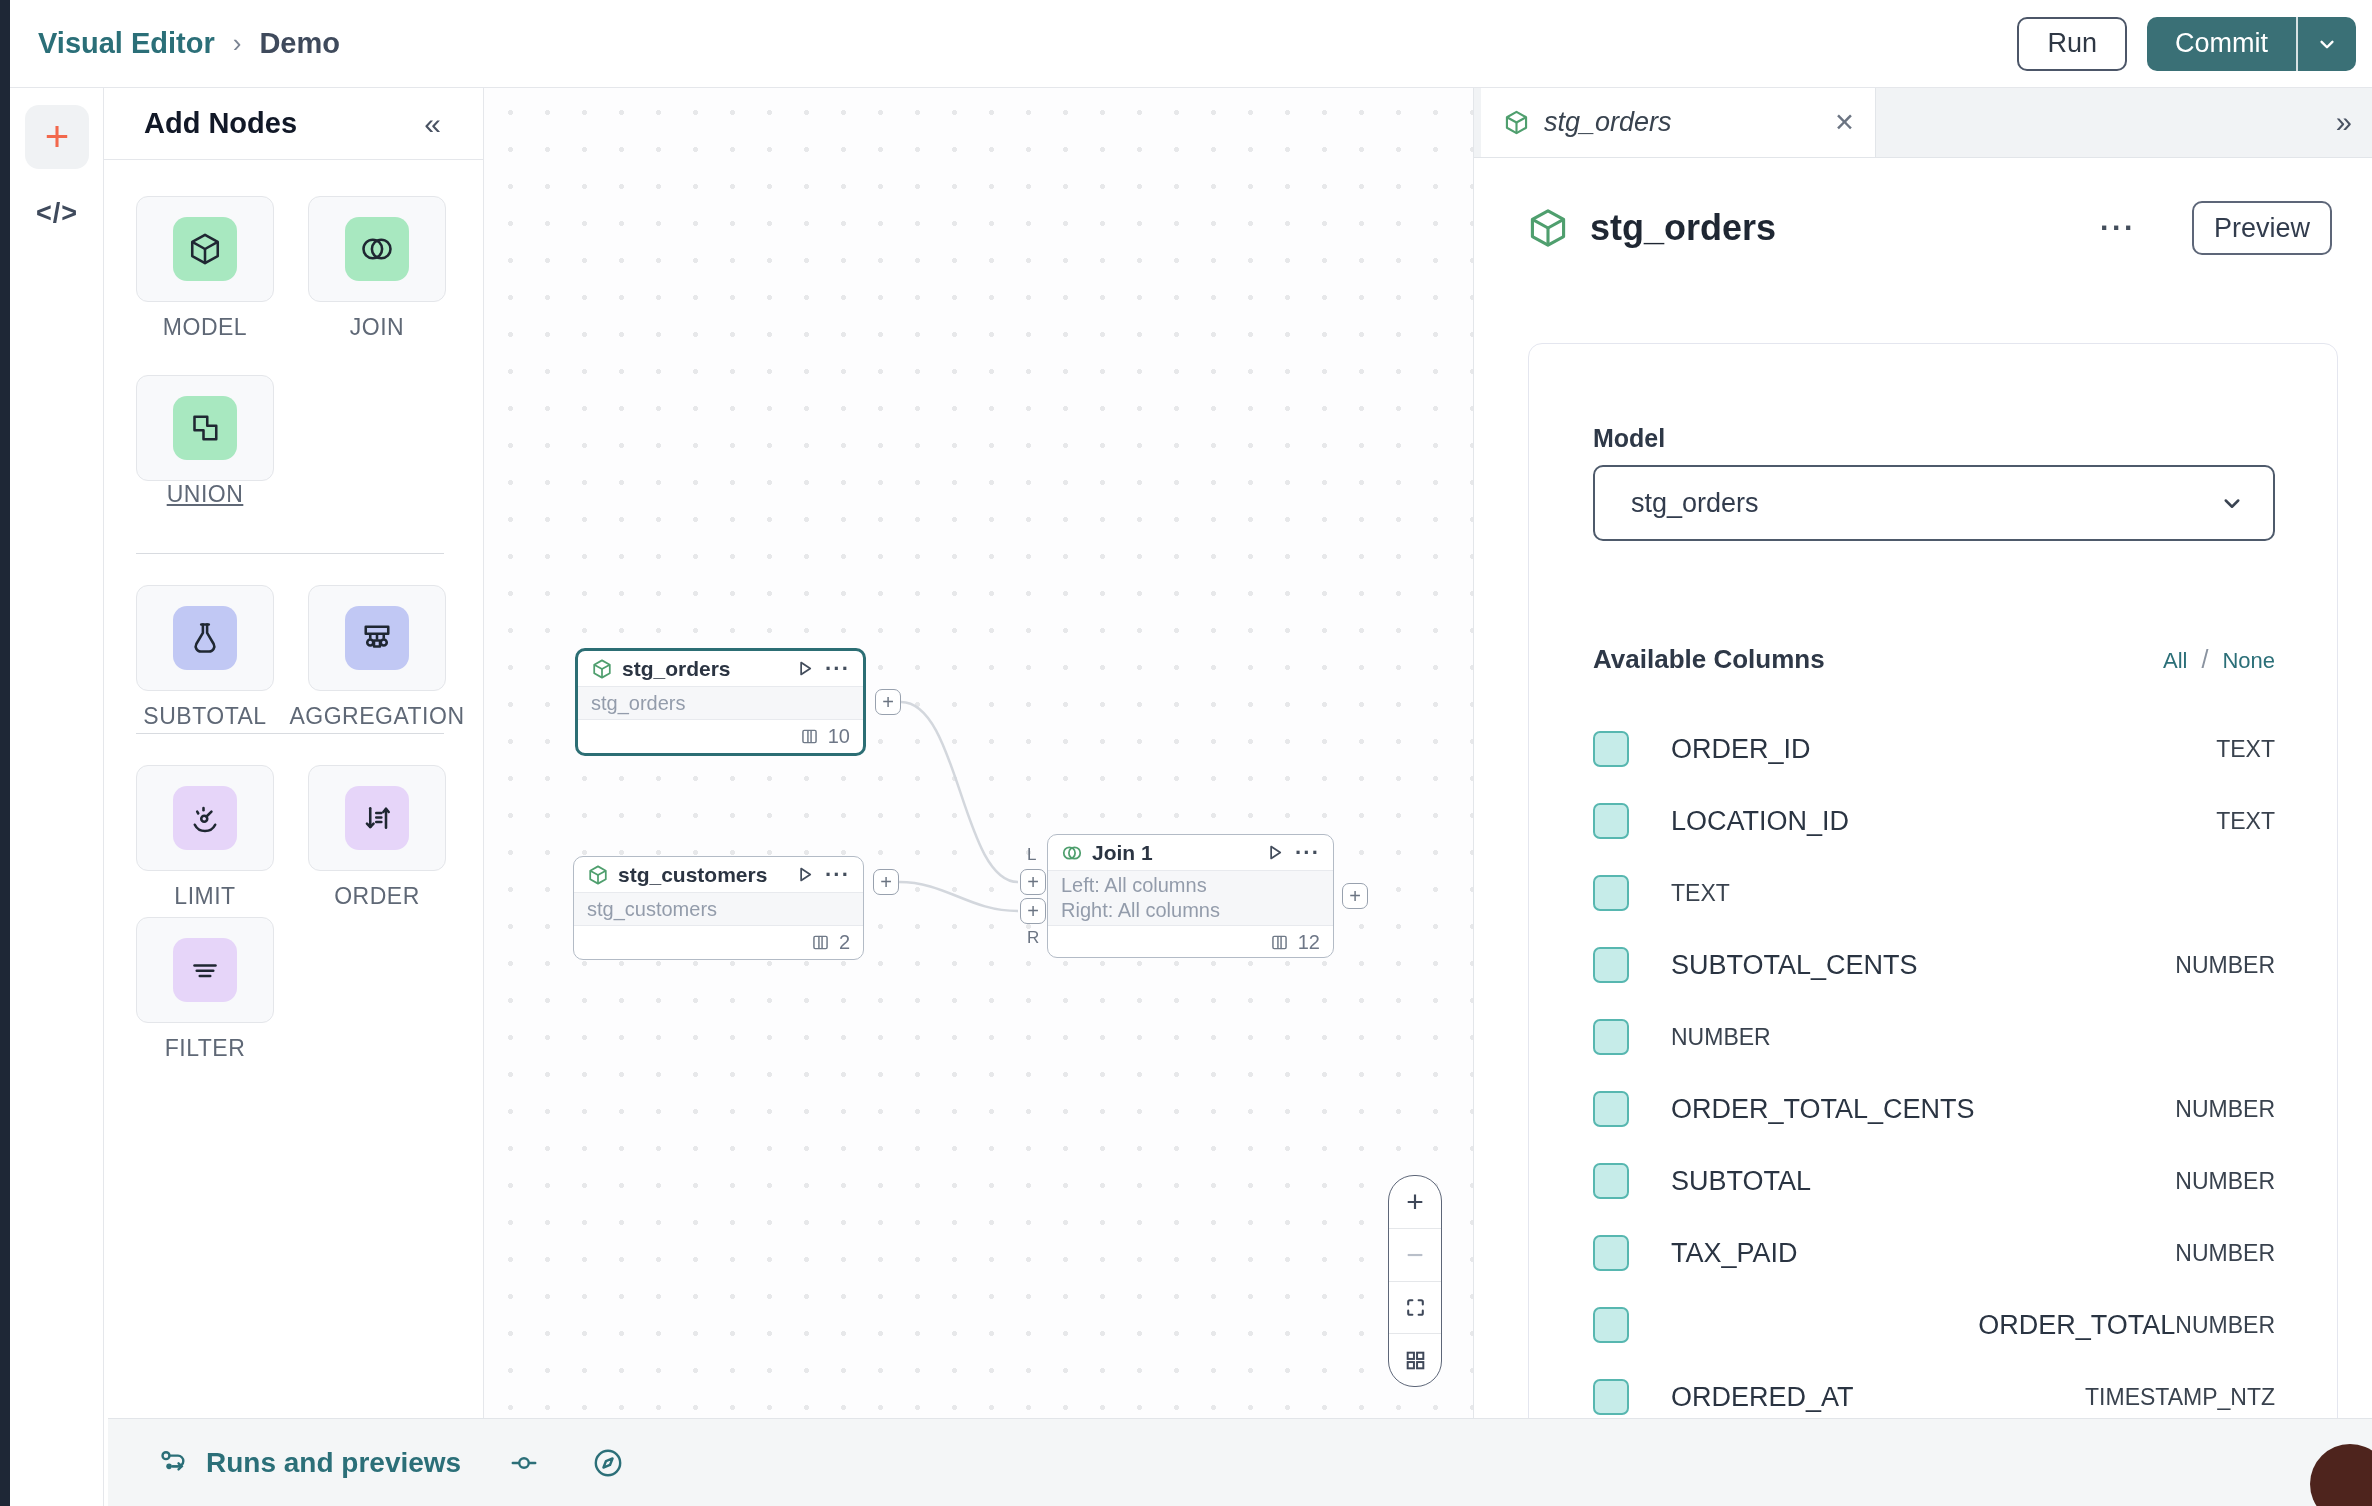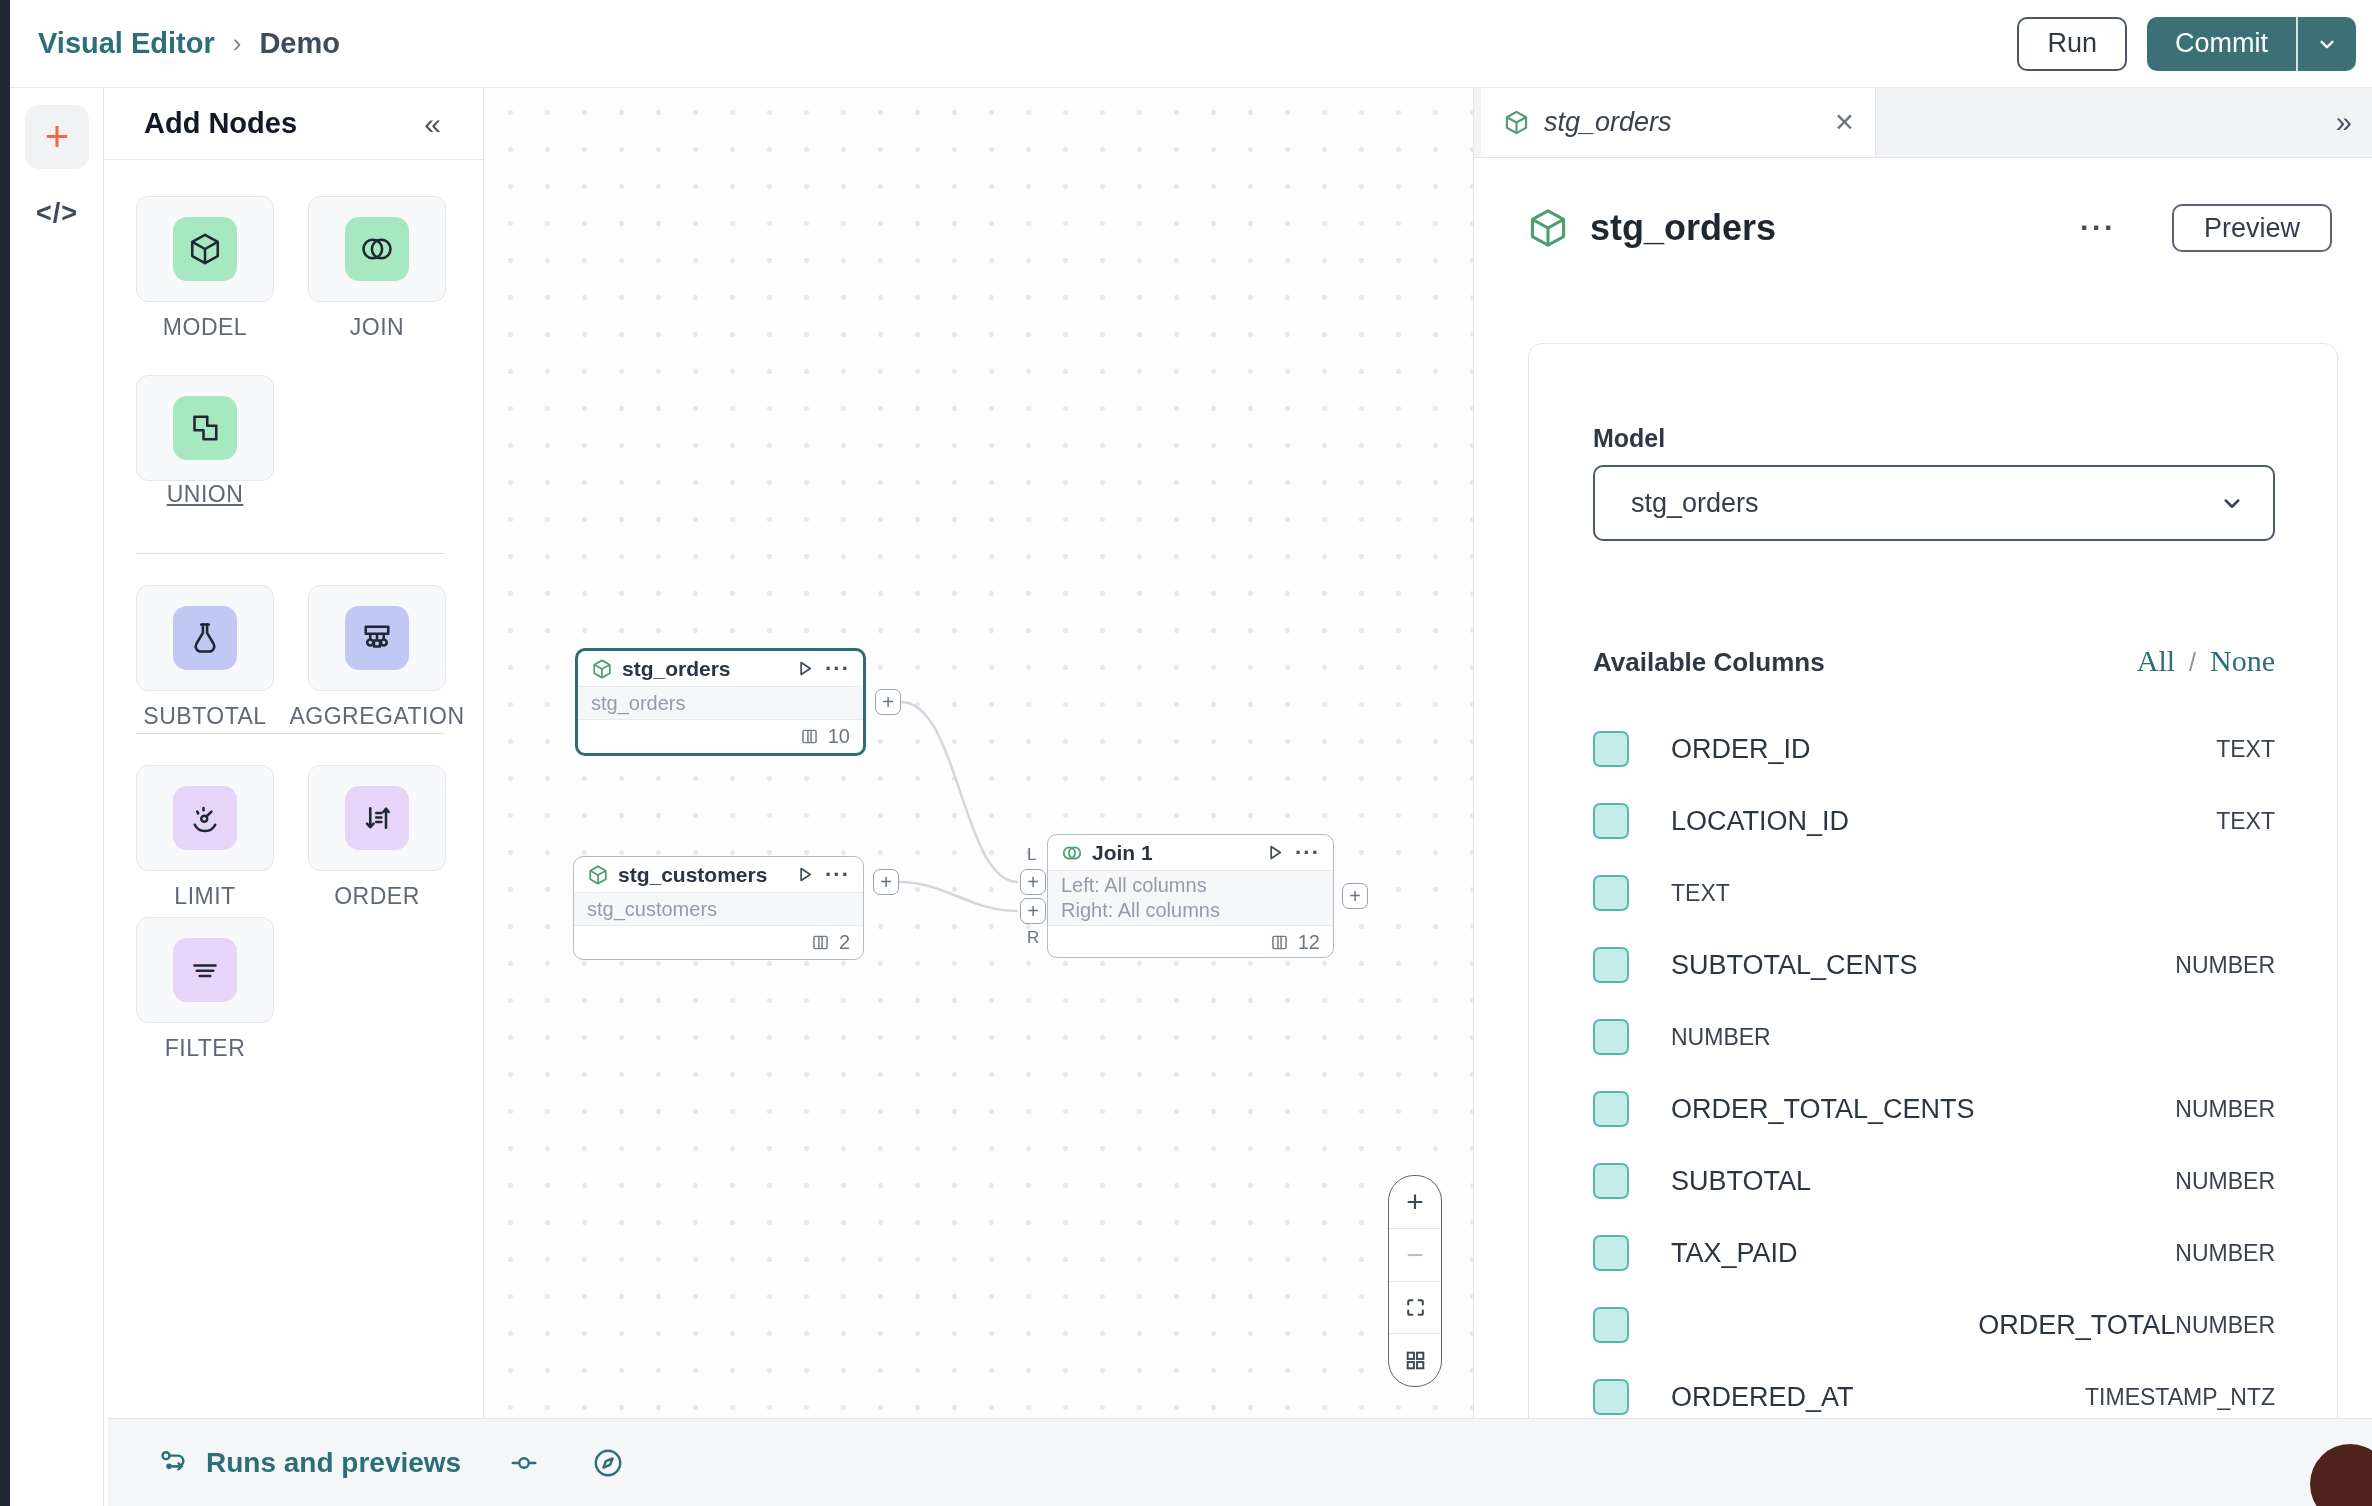--- a/index.html
+++ b/index.html
@@ -60,28 +60,28 @@
 
   
   .tabbar { left:0; top:0; width:100%; height:70px; background:#f1f3f5; border-bottom:1px solid #e2e5e9; }
   .tab-active { position:absolute; left:7px; top:0; width:395px; height:69px; background:#fff; border-right:1px solid #e2e5e9; display:flex; align-items:center; padding:0 20px 0 22px; gap:14px; }
   .tab-label { font-size:27px; font-style:italic; color:#39434f; flex:1; }
   .tab-close { color:#6b7482; font-size:25px; }
   .panel-expand { position:absolute; right:22px; top:0; height:69px; display:flex; align-items:center; color:#4a5363; font-size:29px; letter-spacing:-2px; }
   .panel-head { left:0; top:102px; width:100%; height:76px; display:flex; align-items:center; padding:0 40px 0 52px; gap:20px; }
   .panel-title { font-size:36px; font-weight:700; color:#1f2733; flex:1; }
   .panel-menu { color:#444e5c; font-size:30px; font-weight:700; letter-spacing:2px; margin-right:36px; }
-  .preview-btn { height:48px; padding:0 30px; background:#fff; border:2px solid #5d6678; border-radius:10px; font-size:27px; color:#323c4d; display:flex; align-items:center; }
+  .preview-btn { height:54px; padding:0 20px; background:#fff; border:2px solid #5d6678; border-radius:10px; font-size:27px; color:#323c4d; display:flex; align-items:center; }
   .panel-card { left:54px; top:255px; width:810px; height:1110px; border:1.5px solid #e4e6ef; border-radius:14px; background:#fff; }
   .model-label { left:64px; top:80px; font-size:25px; font-weight:700; color:#2e3847; }
   .model-select { left:64px; top:121px; width:682px; height:76px; border:2px solid #4e5a6b; border-radius:10px; display:flex; align-items:center; padding:0 26px 0 36px; }
   .model-value { font-size:27px; color:#323c4d; flex:1; }
   .avail-row { left:64px; top:300px; width:682px; display:flex; align-items:baseline; }
   .avail-title { font-size:26px; font-weight:700; color:#2e3847; flex:1; }
-  .link-teal { font-size:30px; color:#2b6f78;font-family:Liberation Serif, serif; }
+  .link-teal { font-size:22px; color:#2b6f78; }
   .link-sep { font-size:25px; color:#8a93a0; margin:0 14px; }
   .col-row { position:absolute; left:64px; width:682px; height:72px; display:flex; align-items:center; }
   .checkbox { width:36px; height:36px; background:#c6ece9; border:2px solid #57b7b0; border-radius:7px; margin-right:42px; flex:0 0 auto; }
   .col-name { font-size:27px; color:#2a3442; flex:1; }
   .col-type { font-size:23px; color:#39424e; }
 
   
   .runs-group { display:flex; align-items:center; color:#2b6f78; }
   .runs-label { font-size:28px; font-weight:600; margin:0 48px 0 16px; color:#2b6f78; }
   .bar-ic { margin-right:52px; display:flex; align-items:center; }

